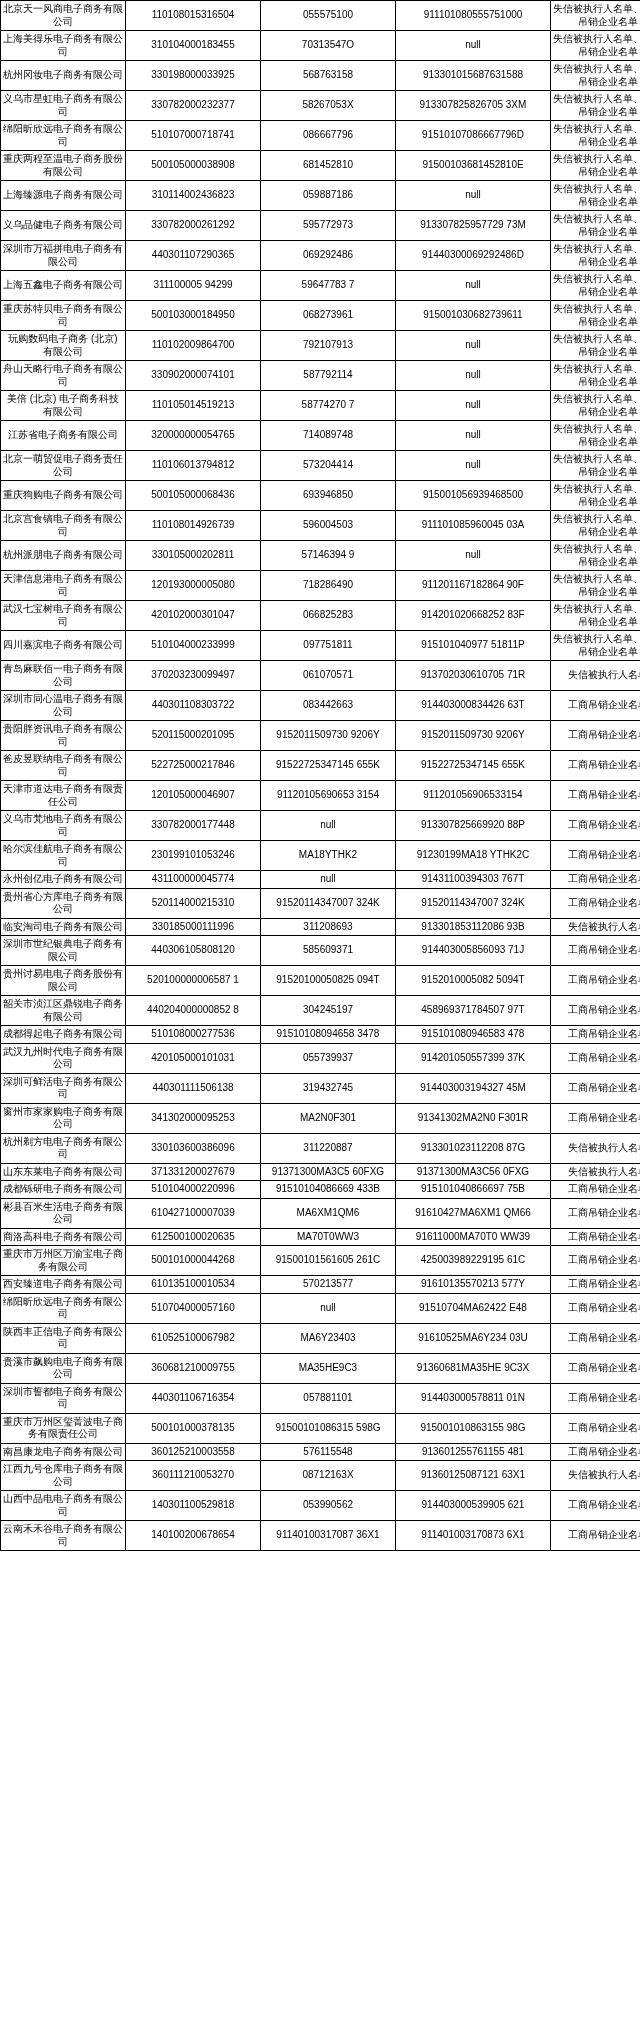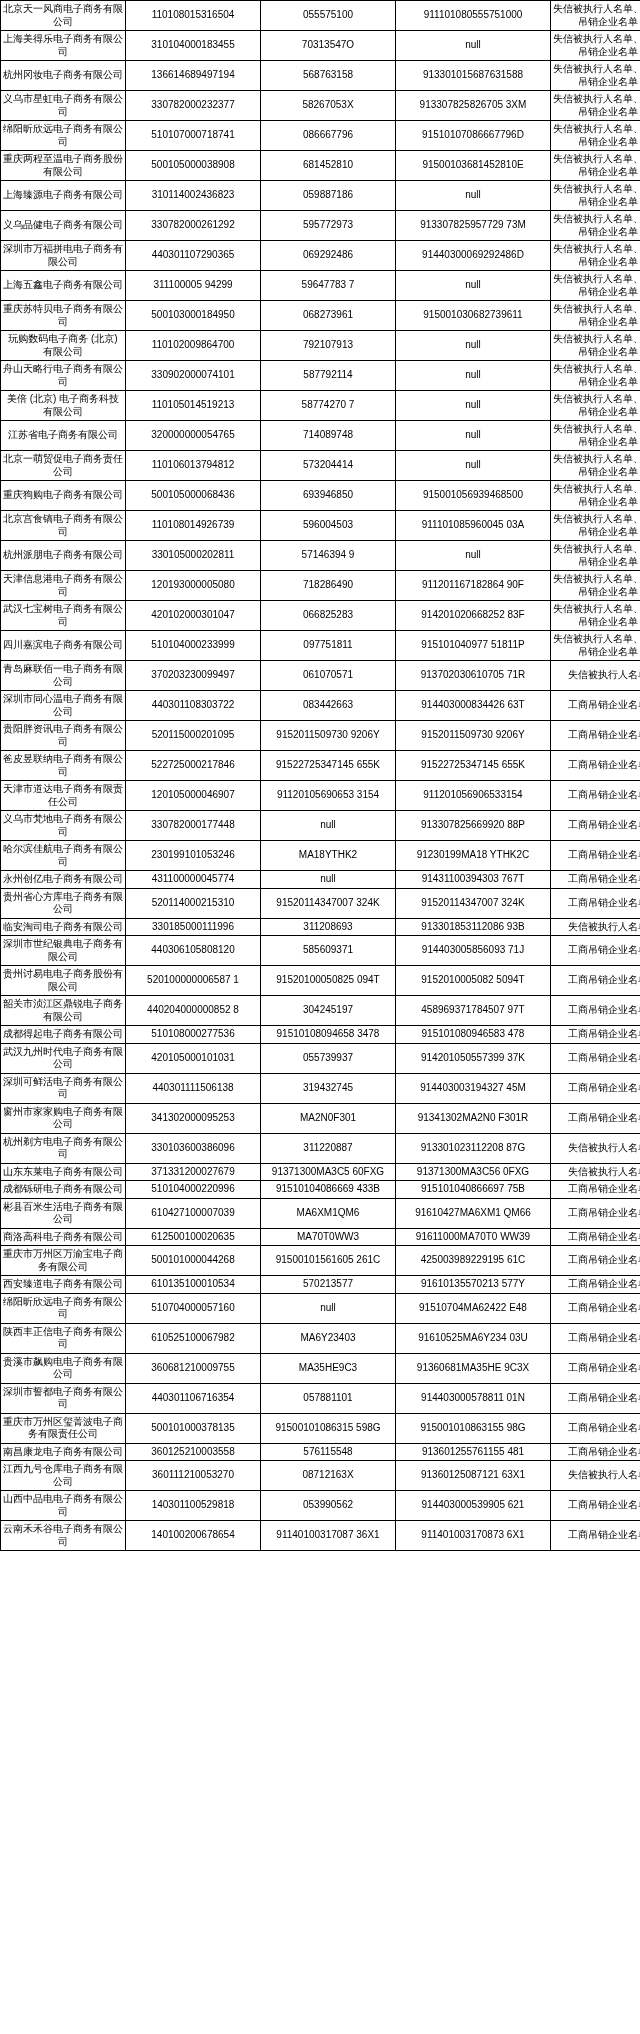--- a/index.html
+++ b/index.html
@@ -47,21 +47,21 @@
       </tr>
       <tr>
         <td class="col-name">上海美得乐电子商务有限公司</td>
         <td class="col-reg">310104000183455</td>
         <td class="col-org">70313547O</td>
         <td class="col-credit">null</td>
         <td class="col-list">失信被执行人名单、工商吊销企业名单</td>
       </tr>
       <tr>
         <td class="col-name">杭州冈妆电子商务有限公司</td>
-        <td class="col-reg">136614689497194</td>
+        <td class="col-reg">330198000033925</td>
         <td class="col-org">568763158</td>
         <td class="col-credit">913301015687631588</td>
         <td class="col-list">失信被执行人名单、工商吊销企业名单</td>
       </tr>
       <tr>
         <td class="col-name">义乌市星虹电子商务有限公司</td>
         <td class="col-reg">330782000232377</td>
         <td class="col-org">58267053X</td>
         <td class="col-credit">913307825826705 3XM</td>
         <td class="col-list">失信被执行人名单、工商吊销企业名单</td>

